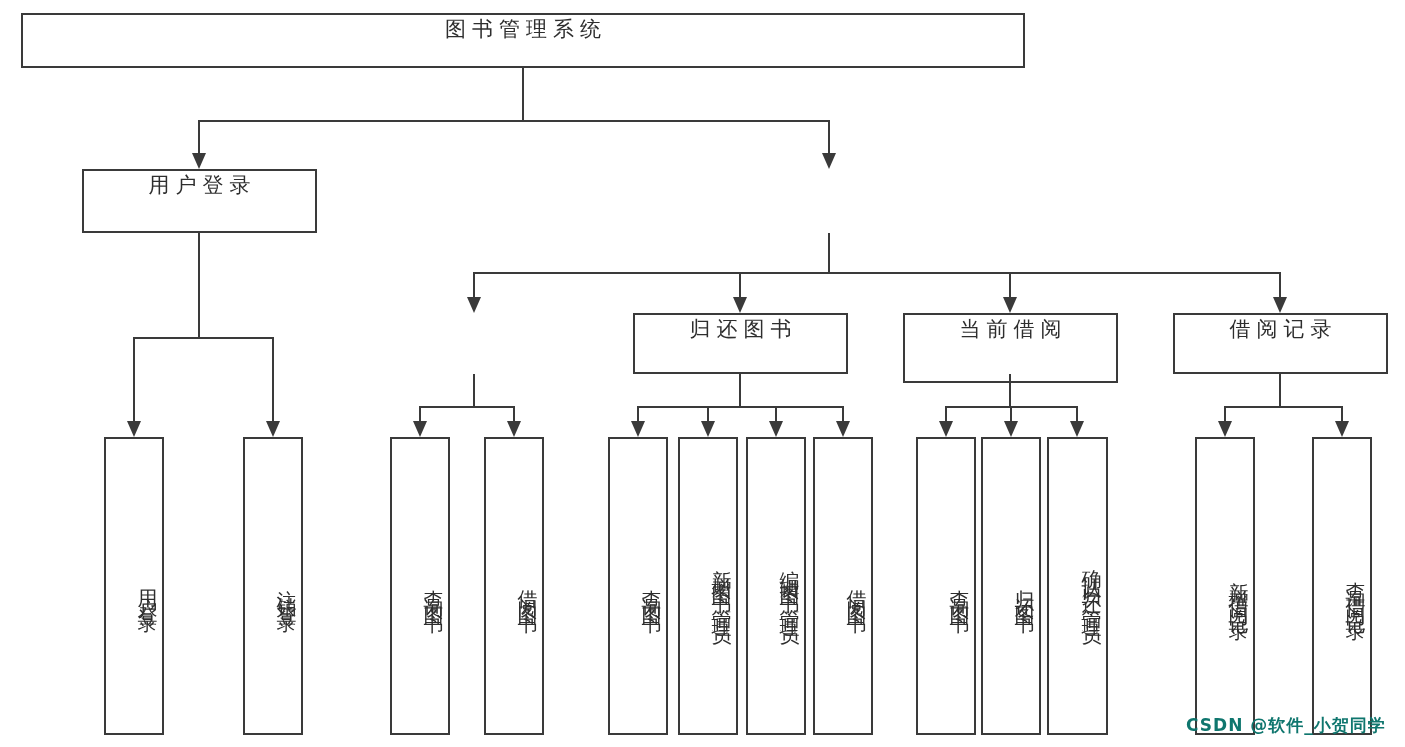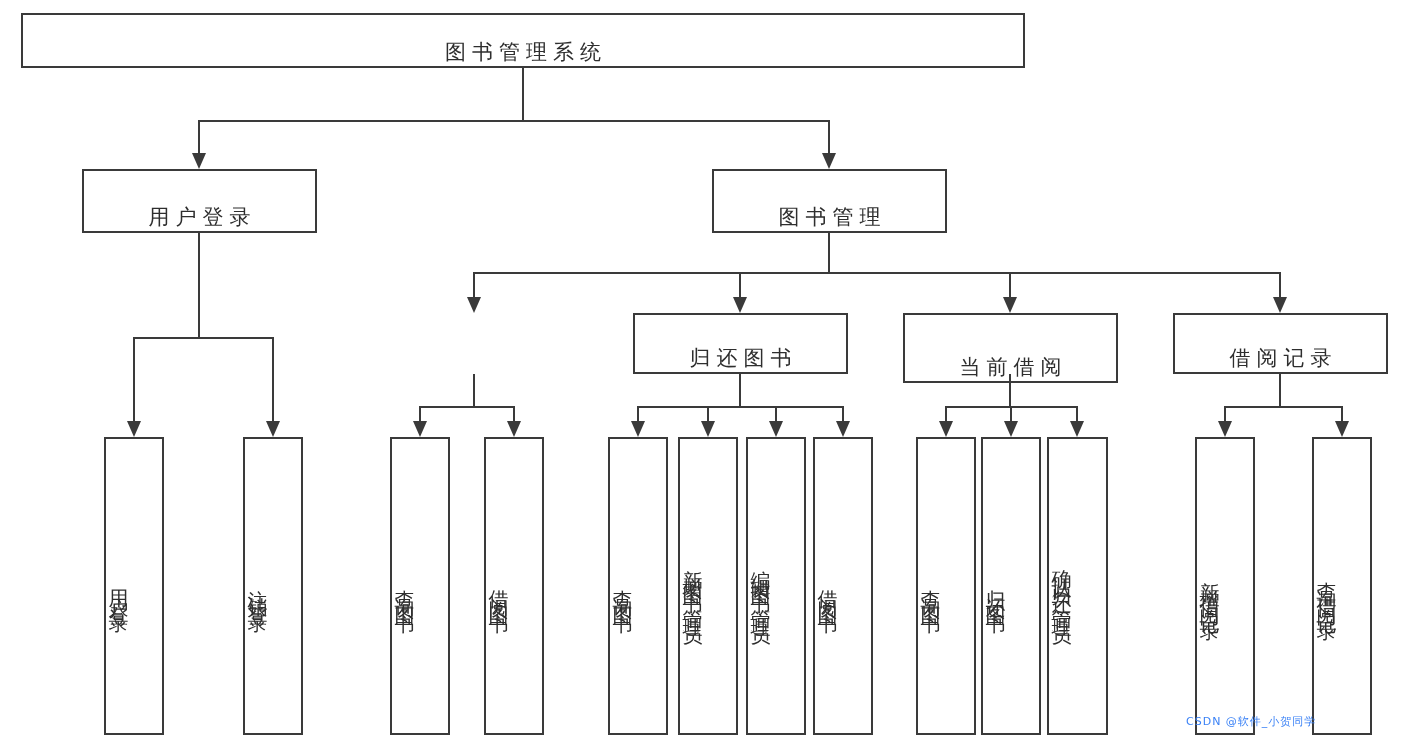--- a/index.html
+++ b/index.html
@@ -4,62 +4,59 @@
 <style>
   html,body { margin:0; padding:0; background:#ffffff; }
   .canvas {
     position:relative; width:1405px; height:747px; background:#ffffff;
     font-family:"DejaVu Sans","Liberation Sans",sans-serif;
     color:#2e2e2e; overflow:hidden;
   }
   .box {
     position:absolute; box-sizing:border-box;
     border:2px solid #3a3a3a; background:#ffffff;
-    display:flex; align-items:flex-end; justify-content:center;
+    display:flex; align-items:flex-start; justify-content:center;
     font-size:21px;
   }
   .box .label { letter-spacing:6px; margin-right:-6px; white-space:nowrap; }
   .leaf {
     writing-mode:vertical-rl; text-orientation:mixed;
     font-size:20px;
   }
   .leaf .label { letter-spacing:8px; margin-right:0; margin-bottom:-8px; white-space:nowrap; }
   .vline { position:absolute; width:2px; background:#3a3a3a; }
   .hline { position:absolute; height:2px; background:#3a3a3a; }
   .ahead {
     position:absolute; width:0; height:0;
     border-left:7px solid transparent; border-right:7px solid transparent;
     border-top:16px solid #3a3a3a;
   }
   .watermark {
     position:absolute; left:1186px; top:714px;
-    font-size:11px; letter-spacing:1px; color:#3b82f6; white-space:nowrap;
+    font-size:17px; letter-spacing:1px; color:#0f766e; white-space:nowrap;font-weight:bold;
   }
 </style>
 </head>
 <body>
 
 <div class="canvas">
 
   <div class="box" style="left:21px;top:13px;width:1004px;height:55px;">
     <span class="label">图书管理系统</span>
   </div>
 
   <div class="vline" style="left:522px;top:68px;height:52px;"></div>
   <div class="hline" style="left:198px;top:120px;width:632px;"></div>
   <div class="vline" style="left:198px;top:120px;height:35px;"></div>
   <div class="ahead" style="left:192px;top:153px;"></div>
   <div class="vline" style="left:828px;top:120px;height:35px;"></div>
   <div class="ahead" style="left:822px;top:153px;"></div>
 
   <div class="box" style="left:82px;top:169px;width:235px;height:64px;">
     <span class="label">用户登录</span>
-  </div>
-  <div class="box" style="left:712px;top:169px;width:235px;height:64px;">
-    <span class="label">图书管理</span>
   </div>
 
   <div class="vline" style="left:198px;top:233px;height:106px;"></div>
   <div class="hline" style="left:133px;top:337px;width:141px;"></div>
   <div class="vline" style="left:133px;top:337px;height:86px;"></div>
   <div class="ahead" style="left:127px;top:421px;"></div>
   <div class="vline" style="left:272px;top:337px;height:86px;"></div>
   <div class="ahead" style="left:266px;top:421px;"></div>
 
   <div class="vline" style="left:828px;top:233px;height:41px;"></div>

